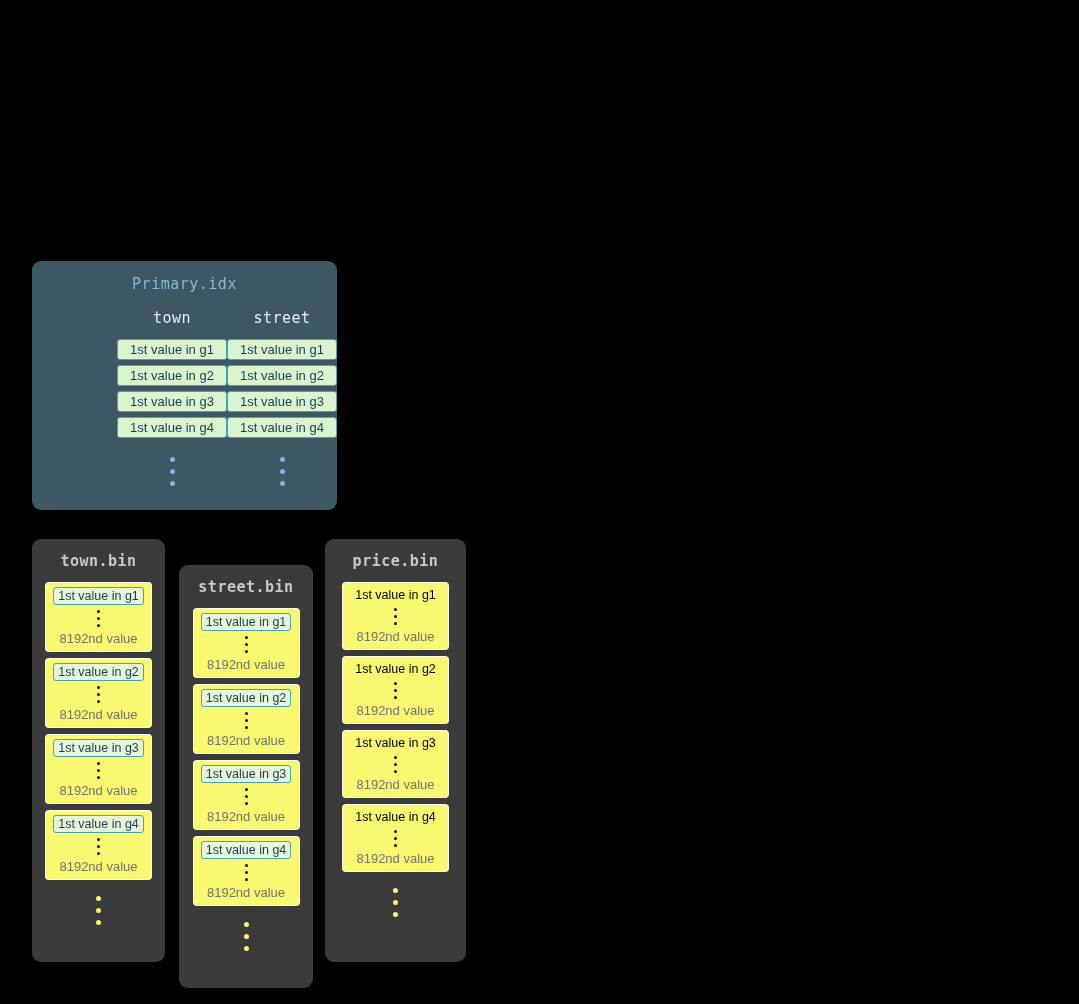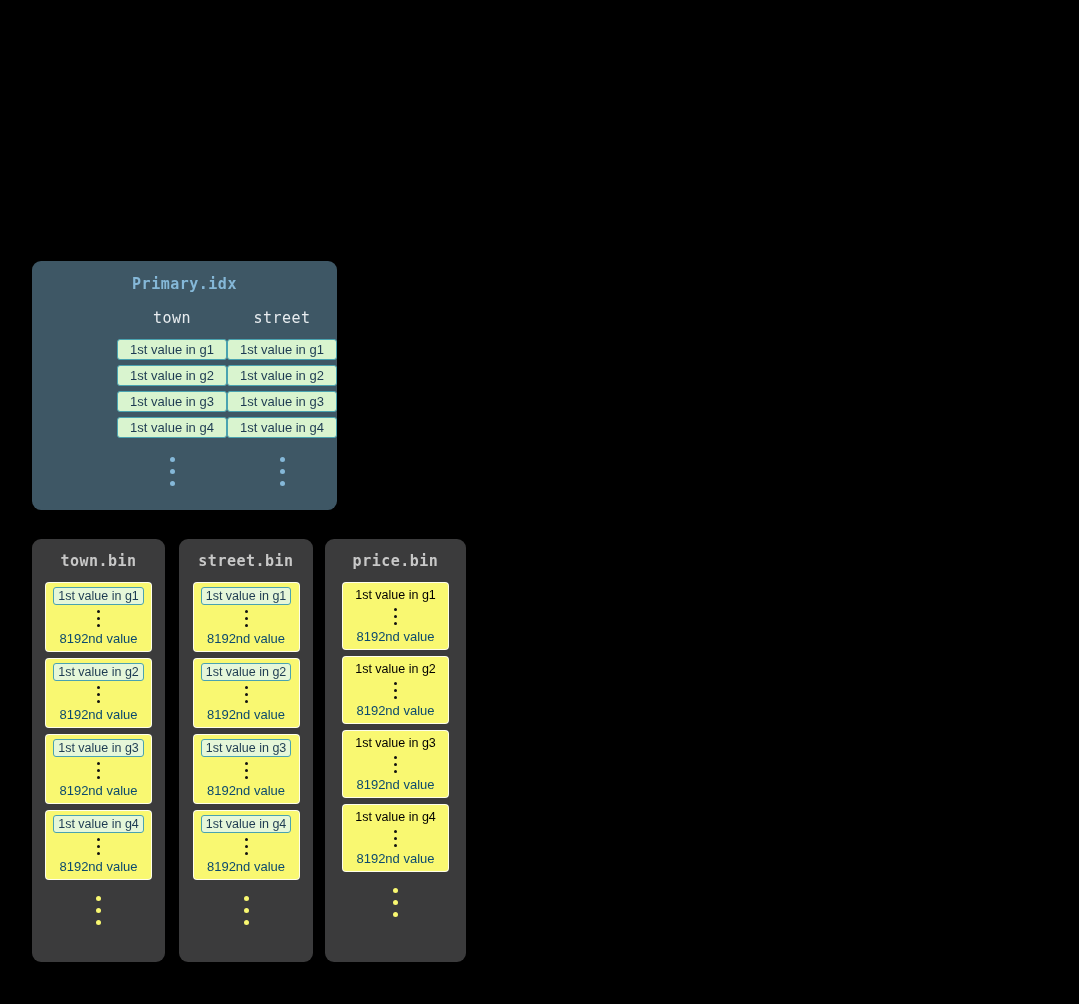--- a/index.html
+++ b/index.html
@@ -13,21 +13,21 @@
   }
   .mono{font-family:"DejaVu Sans Mono","Liberation Mono",monospace;}
 
   
   .primary-panel{
     position:absolute;left:32px;top:261px;width:305px;height:249px;
     background:var(--primary-panel-bg);border-radius:9px;
     display:flex;flex-direction:column;align-items:center;padding-top:14px;
   }
   .primary-title{
-    font-size:15px;font-weight:700;color:var(--primary-title);letter-spacing:.5px;
+    font-size:15px;font-weight:400;color:var(--primary-title);letter-spacing:.5px;
   }
   .primary-columns{
     display:flex;width:100%;justify-content:flex-end;margin-top:16px;
   }
   .primary-column{display:flex;flex-direction:column;align-items:center;}
   .col-header{
     font-size:15px;color:var(--column-header);margin-bottom:12px;letter-spacing:.5px;
   }
   .index-entry{
     width:110px;height:21px;margin-bottom:5px;
@@ -47,21 +47,21 @@
   .dots-yellow{margin-top:6px;}
   .dots-yellow i{width:5px;height:5px;background:var(--bin-dots);margin:3.5px 0;}
 
   
   .bin-panel{
     position:absolute;top:539px;height:423px;
     background:var(--bin-panel-bg);border-radius:9px;
     display:flex;flex-direction:column;align-items:center;padding-top:13px;
   }
   .bin-town{left:32px;width:133px;}
-  .bin-street{left:179px;width:134px;}
+  .bin-street{left:179px;width:134px;margin-top:26px;}
   .bin-price{left:325px;width:141px;}
   .bin-title{
     font-size:15px;font-weight:700;color:var(--bin-title);letter-spacing:.5px;
     margin-bottom:12px;
   }
   .granule{
     width:107px;background:var(--yellow-block-bg);
     border:1px solid rgba(255,255,255,.85);
     border-radius:4px;margin-bottom:6px;
     display:flex;flex-direction:column;align-items:center;
@@ -70,21 +70,21 @@
   .granule-first{
     font-size:12.5px;color:#000;padding:1px 4px;white-space:nowrap;
   }
   .granule-first.highlight{
     background:var(--highlight-box-bg);
     border:1.5px solid var(--green-box-border);
     border-radius:3px;color:var(--green-box-text);
   }
   .granule .dots{margin:3px 0 2px 0;}
   .granule-last{
-    font-size:13px;color:#0c4a6e;white-space:nowrap;
+    font-size:13px;color:#737373;white-space:nowrap;
   }
 </style>
 </head>
 <body>
 
 <section class="primary-panel">
   <h2 class="primary-title mono">Primary.idx</h2>
   <div class="primary-columns">
 
     <div class="primary-column">

